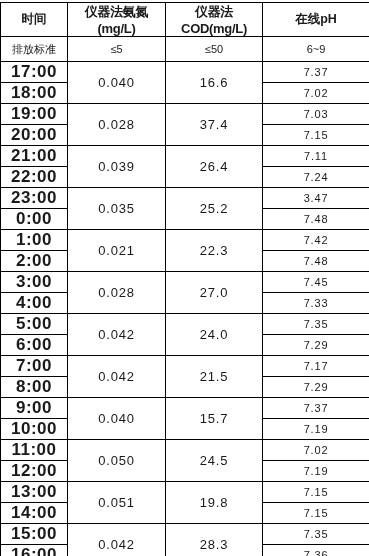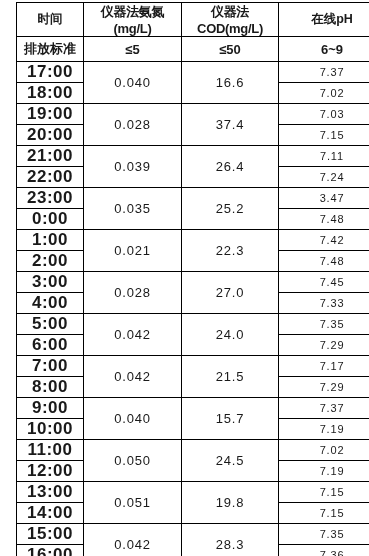--- a/index.html
+++ b/index.html
@@ -2,21 +2,21 @@
 <html><head>
 <meta charset="utf-8">
 <style>
   html,body{margin:0;padding:0;background:#ffffff;}
   body{
     width:369px;height:556px;
     font-family:"Liberation Sans","DejaVu Sans",sans-serif;
     overflow:hidden;position:relative;
   }
   #sheet{
-    position:absolute;left:16px;top:0;width:306px;height:556px;
+    position:absolute;left:0;top:0;width:306px;height:556px;
     box-sizing:border-box;
   }
   table.wq{
     border-collapse:collapse;
     width:369px;
     table-layout:fixed;
     position:absolute;left:0;top:2px;
   }
   table.wq col.c-time{width:67px;}
   table.wq col.c-nh{width:98px;}
@@ -38,22 +38,22 @@
     font-weight:bold;
     letter-spacing:0px;
   }
   tr.hdr th.narrow{
     font-size:13px;
     letter-spacing:-0.3px;
   }
   
   tr.std td{
     height:24px;
-    font-size:13px;
-    font-weight:bold;
+    font-size:11px;
+    font-weight:normal;
   }
   
   tr.data td{
     height:19.5px;
   }
   td.time{
     font-size:17px;
     font-weight:bold;
     letter-spacing:0.5px;
   }

